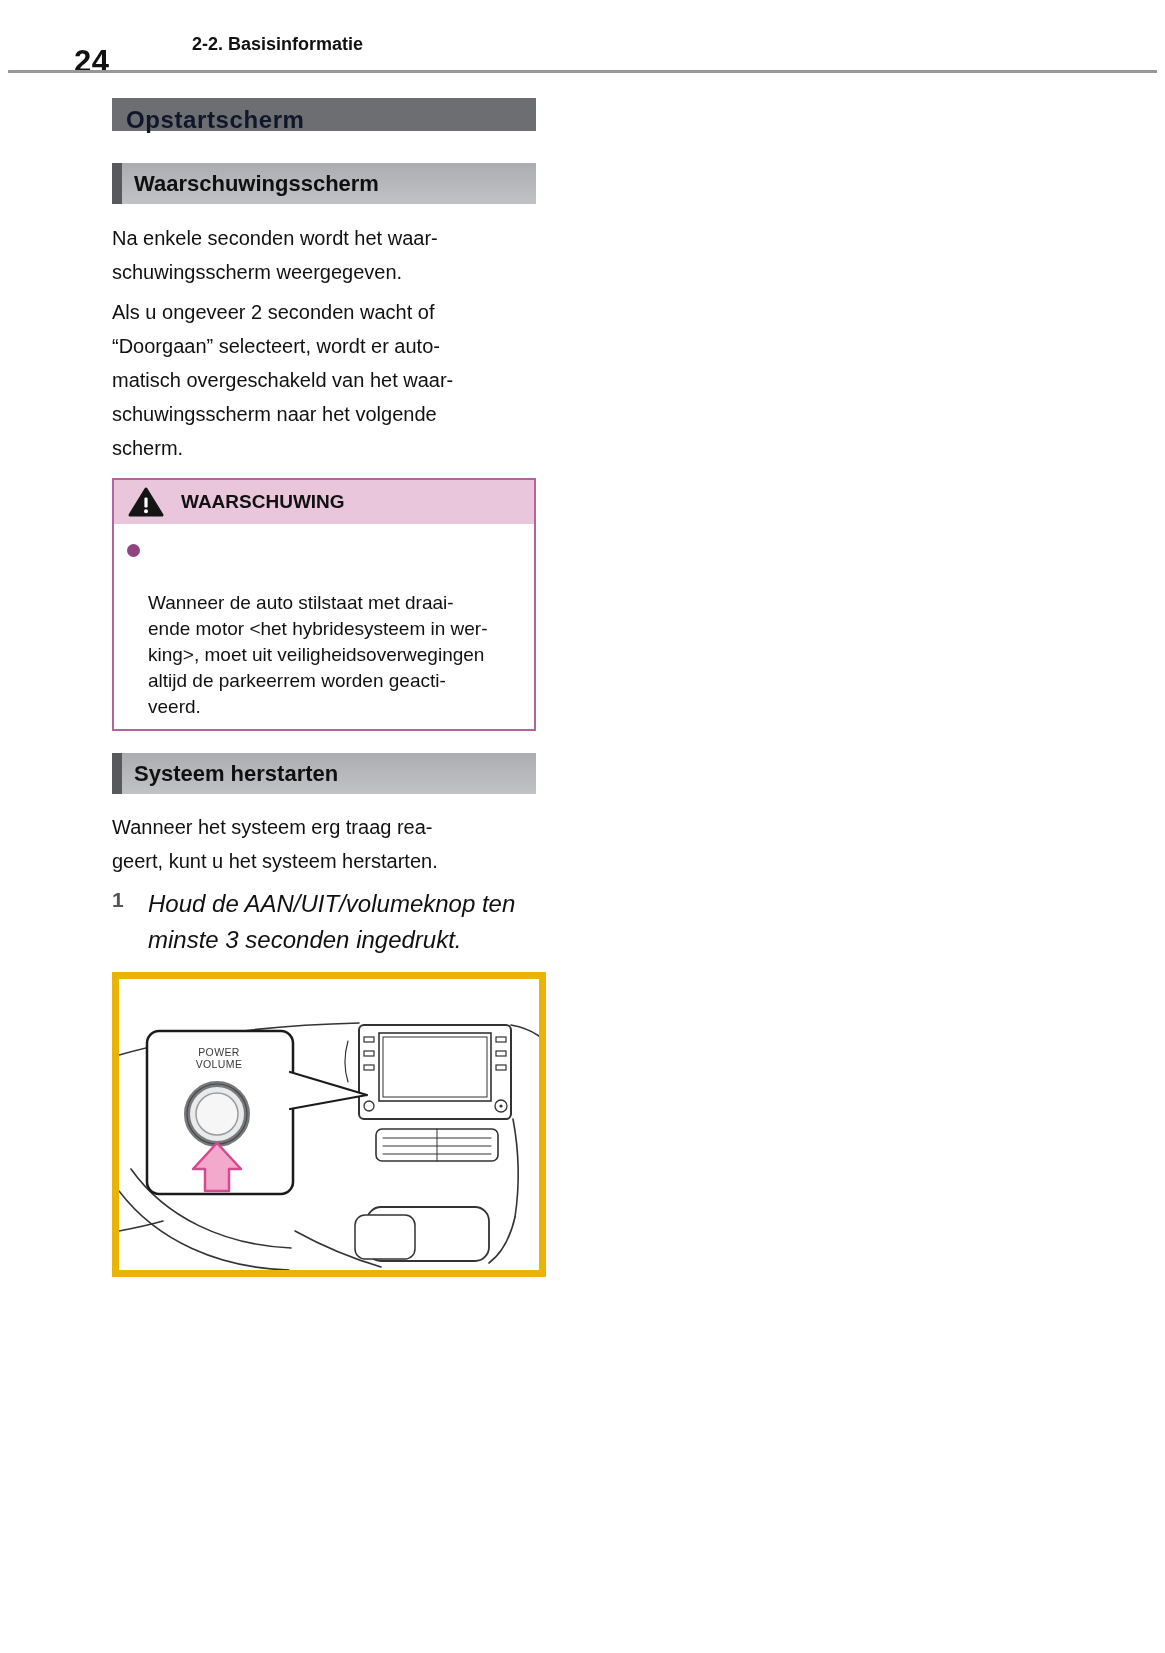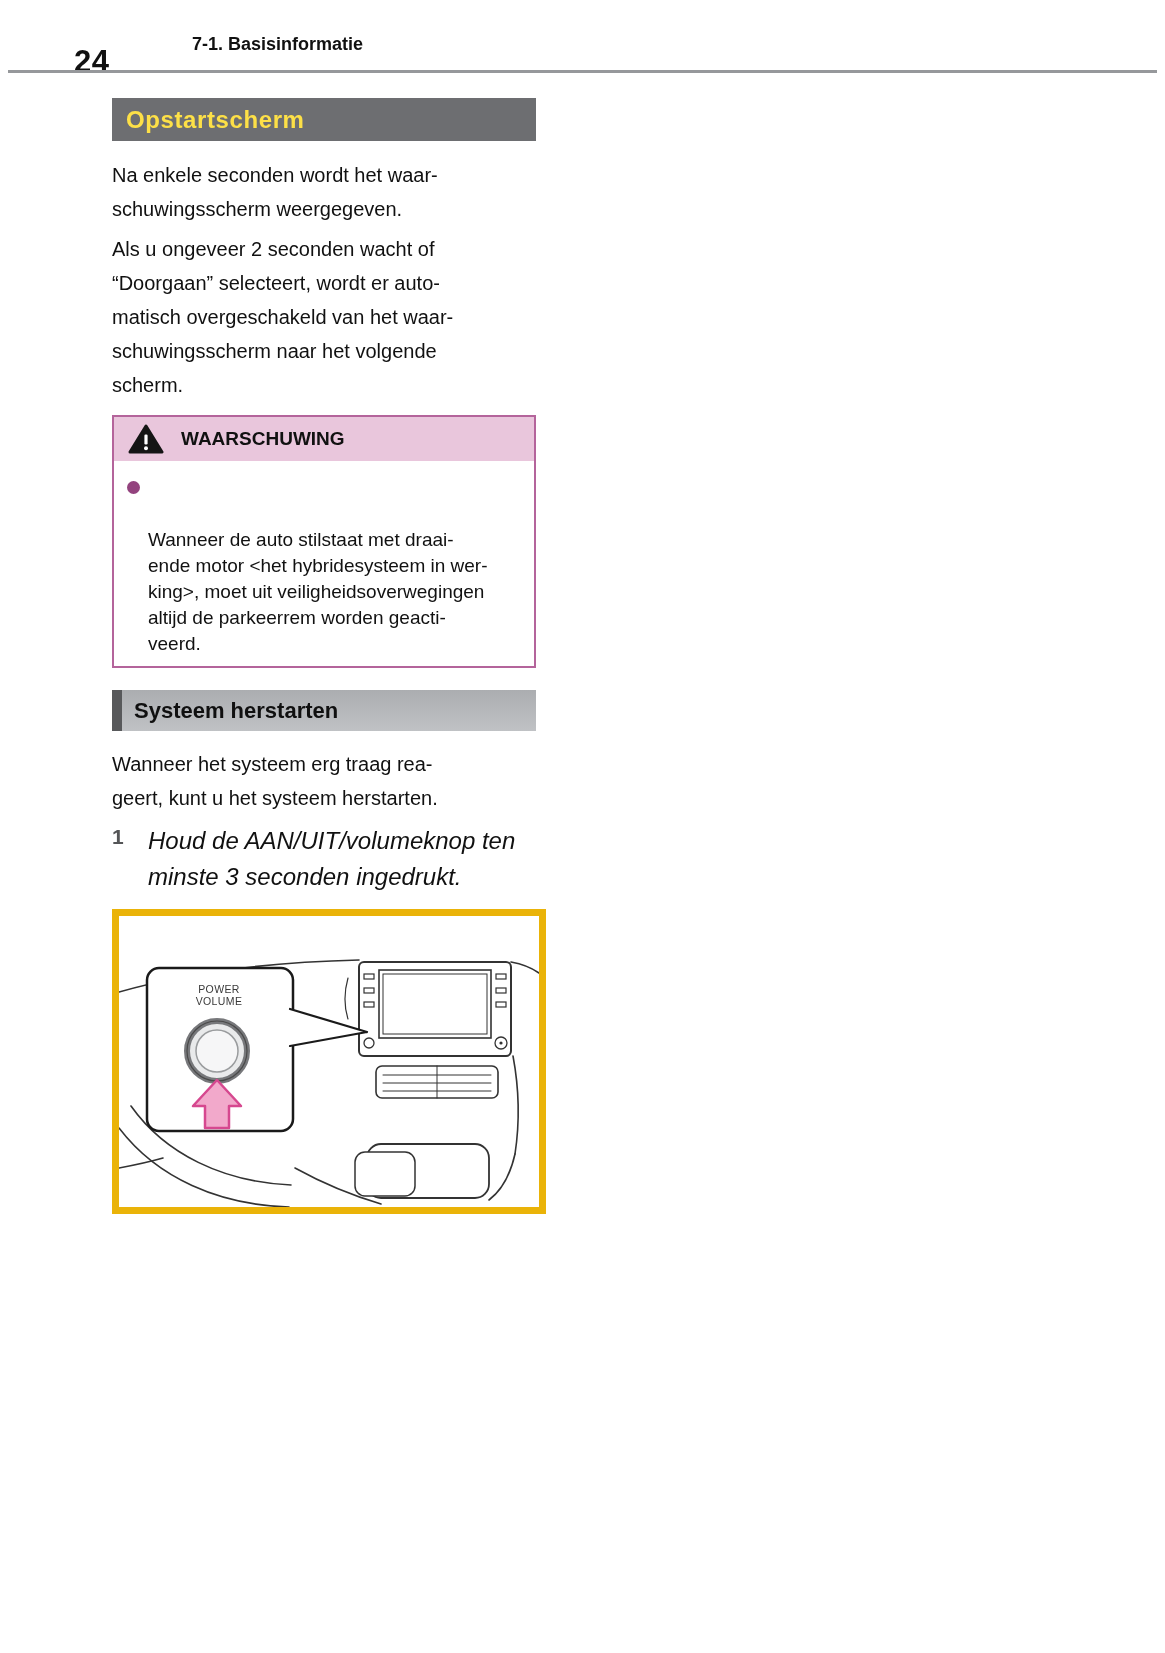--- a/index.html
+++ b/index.html
@@ -8,21 +8,21 @@
     font-family:"Liberation Sans", sans-serif;color:#111;
     -webkit-font-smoothing:antialiased;
   }
   
   .page-num{position:absolute;left:74px;top:24px;font-size:31px;font-weight:bold;letter-spacing:.5px;margin-top:20px;}
   .crumb{position:absolute;left:192px;top:34px;font-size:18px;font-weight:bold;}
   .header-rule{position:absolute;left:8px;right:8px;top:70px;height:3px;background:#96989b;}
   
   .content{position:absolute;left:112px;top:98px;width:424px;}
   .title-bar{
-    box-sizing:border-box;background:#6d6e71;color:#fde047;height:43px;line-height:43px;
+    box-sizing:border-box;background:#6d6e71;color:#0f172a;height:33px;line-height:43px;
     font-size:24px;font-weight:bold;padding-left:14px;letter-spacing:.6px;
   }
   .intro-box{
     margin-top:29px;background:#e6e7e8;padding:9px 12px;
     font-weight:bold;font-size:20px;line-height:33px;white-space:pre-line;
   }
   .section-bar{margin-top:32px;height:41px;display:flex;align-items:stretch;
     background:linear-gradient(180deg,#abadb0,#c0c2c5);}
   .section-bar.restart{margin-top:22px;}
   .section-bar .tab{width:10px;background:#58595b;}
@@ -44,28 +44,32 @@
   .step-num{width:36px;font-size:21px;font-weight:bold;color:#545557;padding-top:2px;}
   .step-text{flex:1;font-size:24px;line-height:36px;white-space:pre-line;font-style:italic;}
   
   .figure{margin-top:14px;border:7px solid #eab308;width:420px;height:291px;background:#fff;}
   .figure svg{display:block;}
 </style>
 </head>
 <body>
 
 <div class="page-num">24</div>
-<div class="crumb">7-1. Basisinformatie</div>
+<div class="crumb">2-2. Basisinformatie</div>
 <div class="header-rule"></div>
 
 <div class="content">
 
   <div class="title-bar">Opstartscherm</div>
 
 
+  <div class="section-bar">
+    <div class="tab"></div>
+    <div class="label">Waarschuwingsscherm</div>
+  </div>
 
   <div class="para p1">Na enkele seconden wordt het waar-
 schuwingsscherm weergegeven.</div>
   <div class="para p2">Als u ongeveer 2 seconden wacht of
 “Doorgaan” selecteert, wordt er auto-
 matisch overgeschakeld van het waar-
 schuwingsscherm naar het volgende
 scherm.</div>
 
   <div class="warning-box">

